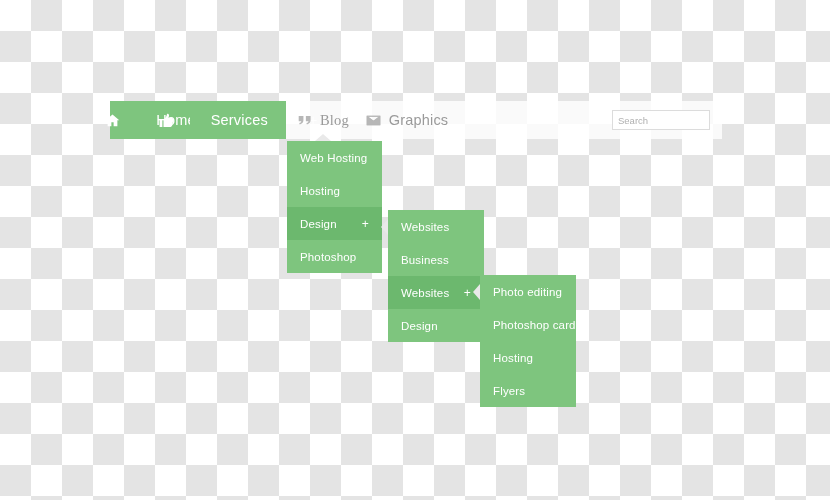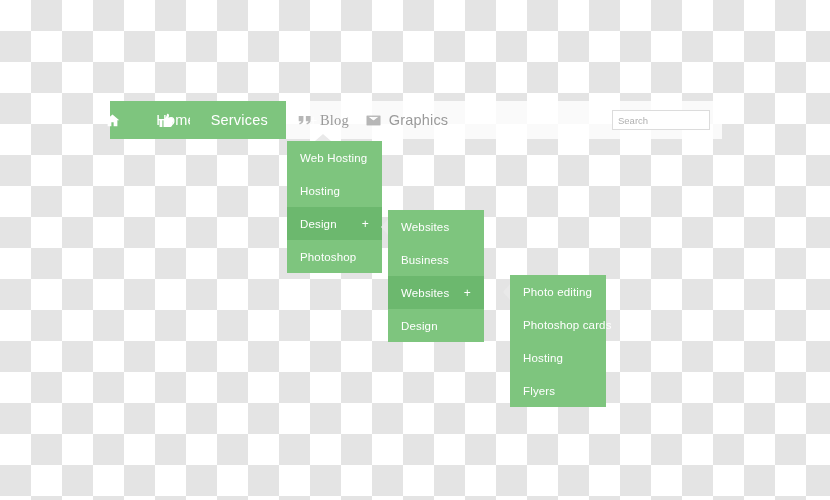--- a/index.html
+++ b/index.html
@@ -142,21 +142,21 @@
     border-bottom: 8px solid transparent;
     border-right: 7px solid #e9e9e9;
   }
 
   #menu-services { left: 287px; top: 141px; width: 95px; }
   #menu-services .caret-up { left: 28px; top: -7px; }
 
   #menu-design { left: 388px; top: 210px; width: 96px; }
   #menu-design .caret-left { left: -7px; top: 9px; }
 
-  #menu-photoshop { left: 510px; top: 275px; width: 96px; }
+  #menu-photoshop { left: 480px; top: 275px; width: 96px; }
   #menu-photoshop .caret-left { left: -7px; top: 9px; }
 </style>
 </head>
 <body>
 
 <div id="canvas">
 
   <div id="navbar">
 
     <div class="nav-item active" id="home-item">

